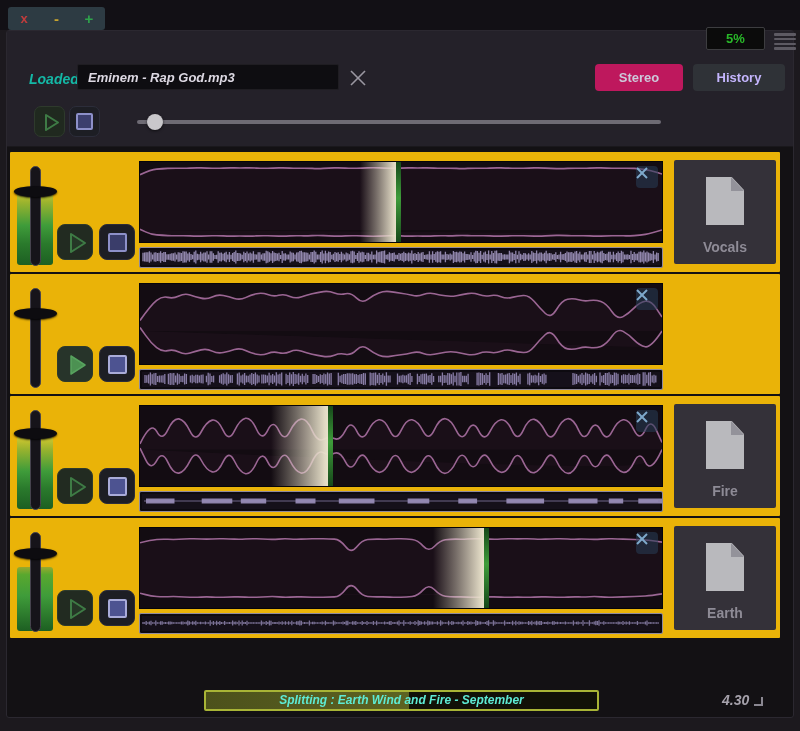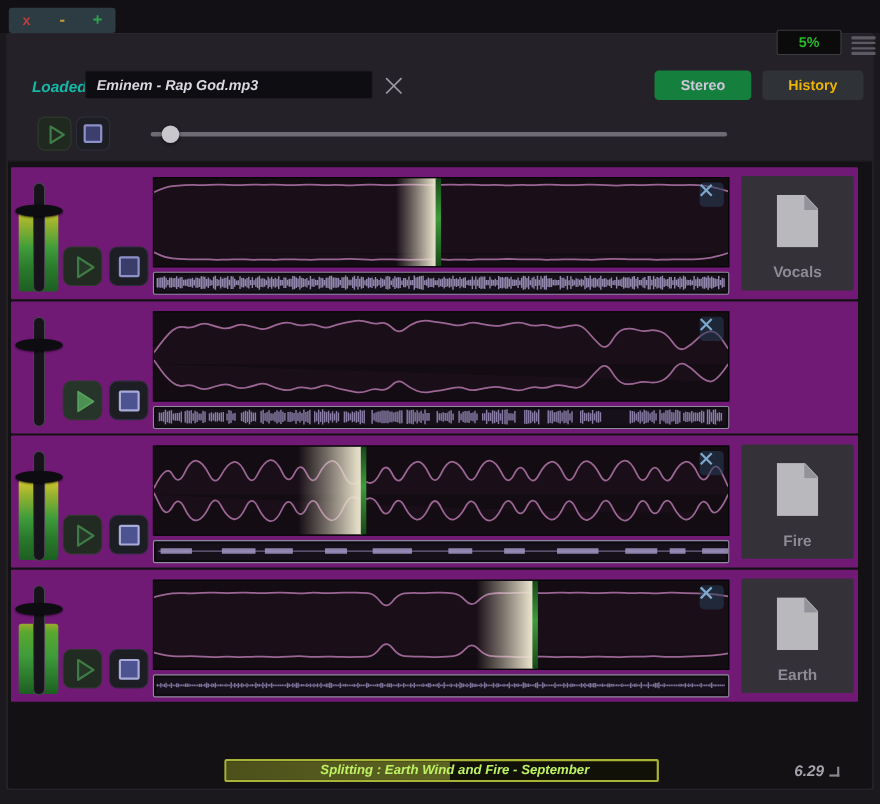--- a/index.html
+++ b/index.html
@@ -22,36 +22,36 @@
 
   .pct-badge { position:absolute; left:699px; top:-4px; width:59px; height:23px; background:#0b0b0b; border:1px solid #3d3d40;
                border-radius:2px; color:#29b829; font-size:13px; font-weight:bold; text-align:center; line-height:21px; }
   .hamburger { position:absolute; left:766px; top:1px; width:24px; height:19px; display:flex; flex-direction:column; justify-content:space-between; padding:1px; cursor:pointer; }
   .hamburger span { display:block; height:2.5px; background:#5d5a63; border-radius:1px; }
 
   .loaded-label { position:absolute; left:22px; top:40px; font-size:14px; font-style:italic; font-weight:bold; color:#14b8a6; }
   .file-input { position:absolute; left:70px; top:33px; width:262px; height:26px; background:#0e0d11; border:1px solid #1f1d22; border-radius:2px;
                 color:#dcd8e2; font-size:13px; font-style:italic; font-weight:bold; padding:0 10px; font-family:"Liberation Sans", sans-serif; }
   .clear-x { position:absolute; left:339px; top:35px; width:24px; height:24px; cursor:pointer; }
-  .btn-stereo { position:absolute; left:588px; top:33px; width:88px; height:27px; background:#15803d; border:none; border-radius:4px;
+  .btn-stereo { position:absolute; left:588px; top:33px; width:88px; height:27px; background:#be185d; border:none; border-radius:4px;
                 color:#cdc9da; font-size:13px; font-weight:bold; cursor:pointer; font-family:"Liberation Sans", sans-serif; }
   .btn-history { position:absolute; left:686px; top:33px; width:92px; height:27px; background:#2f3237; border:none; border-radius:4px;
-                 color:#eab308; font-size:13px; font-weight:bold; cursor:pointer; font-family:"Liberation Sans", sans-serif; }
+                 color:#c4b5fd; font-size:13px; font-weight:bold; cursor:pointer; font-family:"Liberation Sans", sans-serif; }
 
   
   .t-play { position:absolute; left:27px; top:75px; width:31px; height:31px; background:#20291f; border:1px solid #2e3a2c; border-radius:7px; cursor:pointer; }
   .t-stop { position:absolute; left:62px; top:75px; width:31px; height:31px; background:#1d1e24; border:1px solid #2c2d3a; border-radius:7px; cursor:pointer;
             display:flex; align-items:center; justify-content:center; }
   .t-stop .sq { width:17px; height:17px; background:#3c3f6e; border:2px solid #8d90c9; border-radius:2px; }
   .slider { position:absolute; left:130px; top:78px; width:532px; height:26px; cursor:pointer; }
   .slider .track { position:absolute; left:0; top:11px; width:524px; height:4px; background:#6e6b74; border-radius:2px; }
   .slider .thumb { position:absolute; top:5px; width:16px; height:16px; background:#c9c7cb; border-radius:50%; box-shadow:0 1px 3px rgba(0,0,0,.6); }
 
   
-  .track-row { position:absolute; left:10px; width:770px; height:120px; background:#701a75; border-radius:1px; }
+  .track-row { position:absolute; left:10px; width:770px; height:120px; background:#eab308; border-radius:1px; }
   .fader { position:absolute; left:4px; top:4px; width:46px; height:112px; }
   .fader .meter { position:absolute; left:3px; width:36px; bottom:3px; border-radius:3px; }
   .fader .slot { position:absolute; left:16px; top:10px; width:11px; height:100px; background:#16141a; border:1px solid #46434e; border-radius:6px; }
   .fader .cap { position:absolute; left:0; width:43px; height:11px; background:#0d0c10; border-radius:50%; box-shadow:0 1px 2px rgba(0,0,0,.8); cursor:grab; }
   .row-play { position:absolute; left:47px; top:72px; width:36px; height:36px; border-radius:8px; cursor:pointer; background:#222b21; border:1px solid #2e3a2c; }
   .row-play.filled { background:#27342a; }
   .row-stop { position:absolute; left:89px; top:72px; width:36px; height:36px; border-radius:8px; background:#1d1e24; border:1px solid #2c2d3a;
               display:flex; align-items:center; justify-content:center; cursor:pointer; }
   .row-stop .sq { width:19px; height:19px; border-radius:2px; }
   .sq.dim { background:#3a3d6a; border:2px solid #8d90c9; }
@@ -67,22 +67,22 @@
 
   .stem-panel { position:absolute; left:664px; top:8px; width:102px; height:104px; background:#343139; border-radius:2px; cursor:grab; }
   .file-icon { position:absolute; left:32px; top:17px; width:38px; height:48px; background:#b9b9bd;
                clip-path:polygon(0 0, 68% 0, 100% 27%, 100% 100%, 0 100%); }
   .file-fold { position:absolute; right:0; top:0; width:13px; height:14px; background:#93929a; clip-path:polygon(0 0, 100% 100%, 0 100%); }
   .stem-label { position:absolute; left:0; bottom:9px; width:100%; text-align:center; font-size:14px; font-weight:bold; color:#8e8b96; }
 
   
   .status-bar { position:absolute; left:204px; top:690px; width:395px; height:21px; background:#111107; border:2px solid #a8b436; border-radius:2px; overflow:hidden; }
   .status-fill { position:absolute; left:0; top:0; bottom:0; background:linear-gradient(90deg,#4c511b,#5d6322); }
-  .status-text { position:absolute; left:12px; top:0; width:100%; height:100%; text-align:center; line-height:17px;
-                 font-size:12px; font-style:italic; font-weight:bold; color:#bef264; }
+  .status-text { position:absolute; left:0; top:0; width:100%; height:100%; text-align:center; line-height:17px;
+                 font-size:12px; font-style:italic; font-weight:bold; color:#5eead4; }
   .time-display { position:absolute; left:722px; top:692px; width:70px; font-size:14px; font-style:italic; font-weight:bold; color:#a6a2ac; display:flex; align-items:center; }
   .loop-icon { display:inline-block; width:9px; height:9px; border-right:2px solid #8a8791; border-bottom:2px solid #8a8791; margin-left:5px; margin-top:3px; }
 </style>
 </head>
 <body>
 
 <div class="app">
 
   <div class="top-strip">
     <div class="win-controls">
@@ -268,17 +268,17 @@
           <div class="stem-label">Earth</div>
         </div>
       </div>
     </div>
 
   <div class="status-bar">
     <div class="status-fill" id="status-fill" style="width: 52%;"></div>
     <div class="status-text">Splitting : Earth Wind and Fire - September</div>
   </div>
   <div class="time-display">
-    <span>6.29</span>
+    <span>4.30</span>
     <span class="loop-icon"></span>
   </div>
 
 </div>
 
 </body></html>

